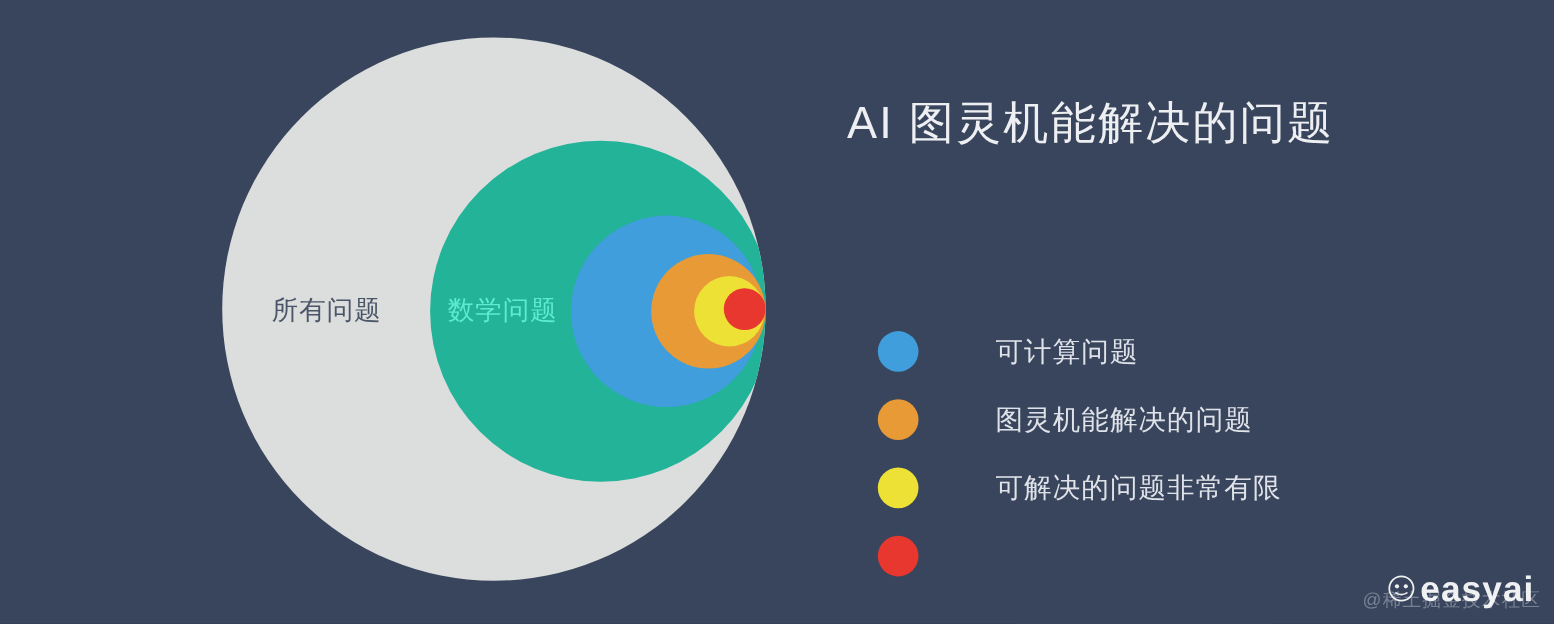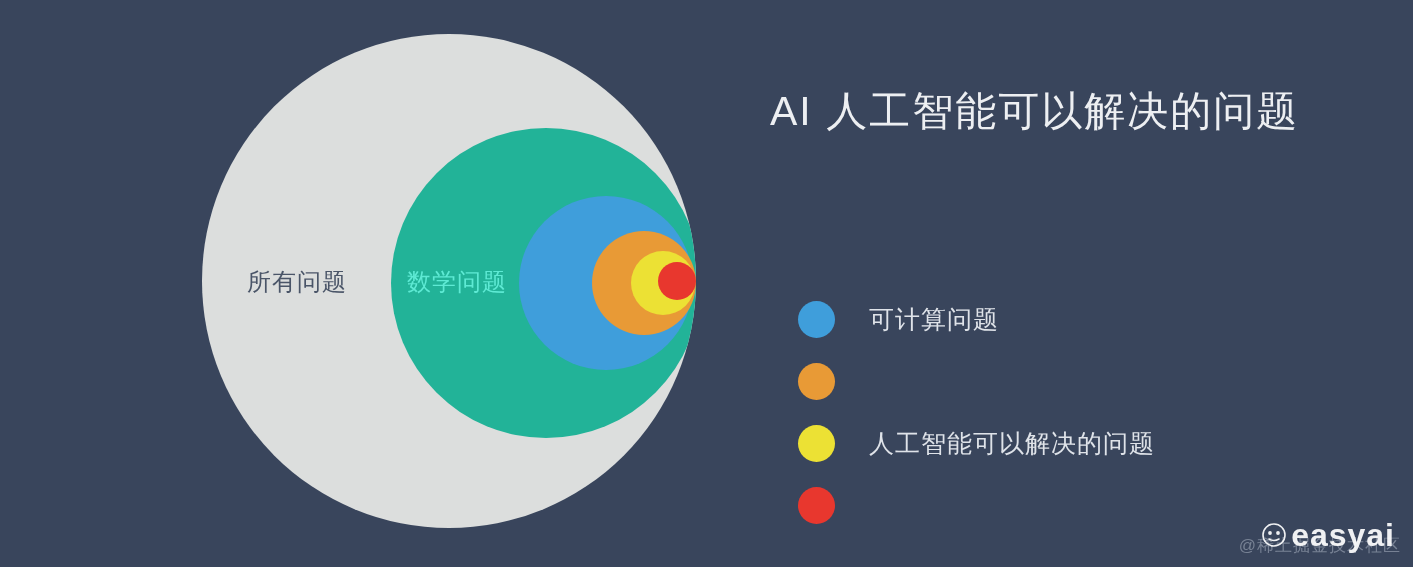--- a/index.html
+++ b/index.html
@@ -66,20 +66,21 @@
   .legend {
     position: absolute;
     left: 58px;
     top: 288px;
     width: 600px;
   }
   .legend-row {
     display: flex;
     align-items: center;
     height: 62px;
+    gap: 36px;
   }
   .legend-dot {
     width: 37px;
     height: 37px;
     border-radius: 50%;
     flex: 0 0 37px;
   }
   .legend-text {
     margin-left: 34px;
     font-size: 25px;
@@ -145,36 +146,37 @@
         <circle id="c-ai" cx="663" cy="283" r="32" fill="#ece134"></circle>
         <circle id="c-solved" cx="677" cy="281" r="19" fill="#e8372e"></circle>
       </g>
     </svg>
     <div class="venn-label all">所有问题</div>
     <div class="venn-label math">数学问题</div>
   </div>
 
   <div class="right-col">
 
-    <div class="title">AI 人工智能可以解决的问题</div>
+    <div class="title">AI 图灵机能解决的问题</div>
 
     <div class="legend">
 
       <div class="legend-row">
         <span class="legend-dot" id="dot0" style="background: rgb(63, 158, 219);"></span>
         <span class="legend-text">可计算问题</span>
       </div>
 
       <div class="legend-row">
         <span class="legend-dot" id="dot1" style="background: rgb(232, 154, 54);"></span>
+        <span class="legend-text">图灵机能解决的问题</span>
       </div>
 
       <div class="legend-row">
         <span class="legend-dot" id="dot2" style="background: rgb(236, 225, 52);"></span>
-        <span class="legend-text">人工智能可以解决的问题</span>
+        <span class="legend-text">可解决的问题非常有限</span>
       </div>
 
       <div class="legend-row">
         <span class="legend-dot" id="dot3" style="background: rgb(232, 55, 46);"></span>
       </div>
 
     </div>
 
     <div class="watermark">
       <span class="wm-text">@稀土掘金技术社区</span>

